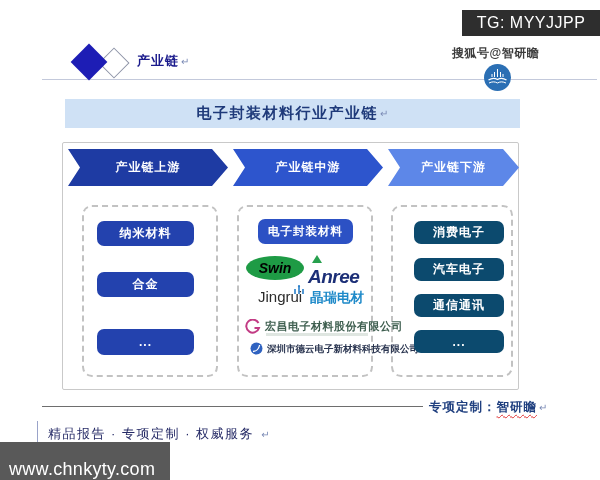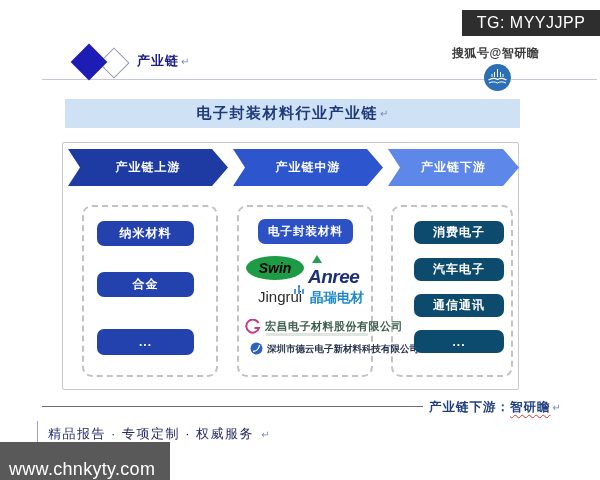--- a/index.html
+++ b/index.html
@@ -176,21 +176,21 @@
   </div>
   <div class="sz-name">深圳市德云电子新材料科技有限公司</div>
 
   <div class="pill down d1">消费电子</div>
   <div class="pill down d2">汽车电子</div>
   <div class="pill down d3">通信通讯</div>
   <div class="pill down d4">...</div>
 
   <div class="source-rule"></div>
   <div class="source-text">
-    <span>产业链下游：</span><span class="source-name">智研瞻</span><span class="pmark">↵</span>
+    <span>专项定制：</span><span class="source-name">智研瞻</span><span class="pmark">↵</span>
   </div>
 
   <div class="tag-vline"></div>
   <div class="tagline">
     <span>精品报告 · 专项定制 · 权威服务</span>
     <span class="pmark">↵</span>
   </div>
 
   <div class="site-bar">
     <span class="site-text">www.chnkyty.com</span>

